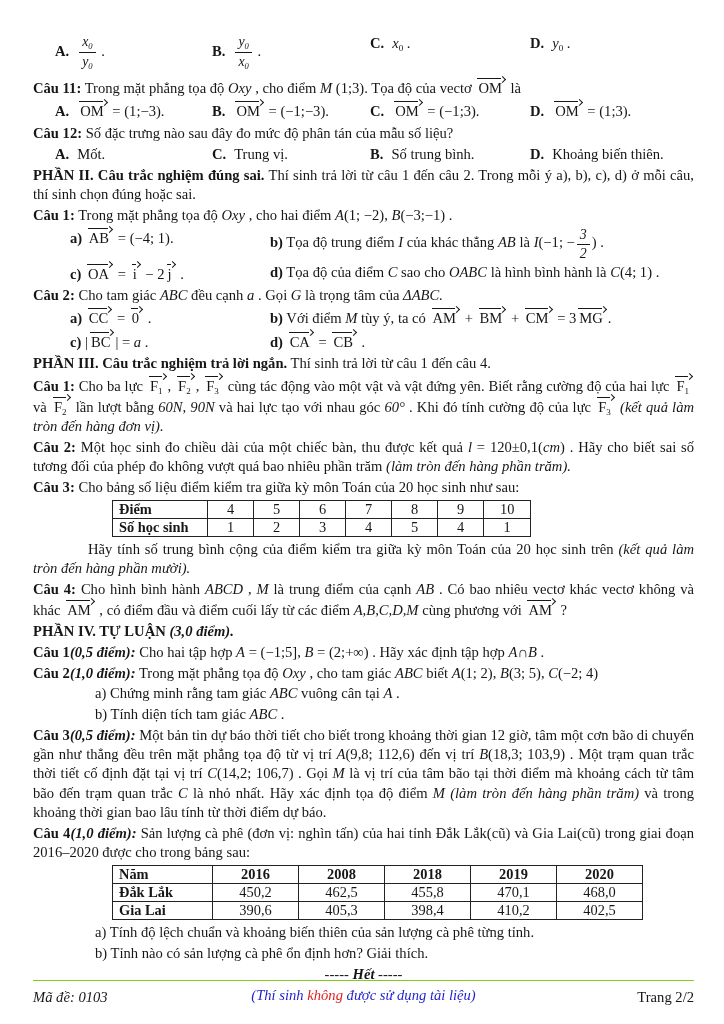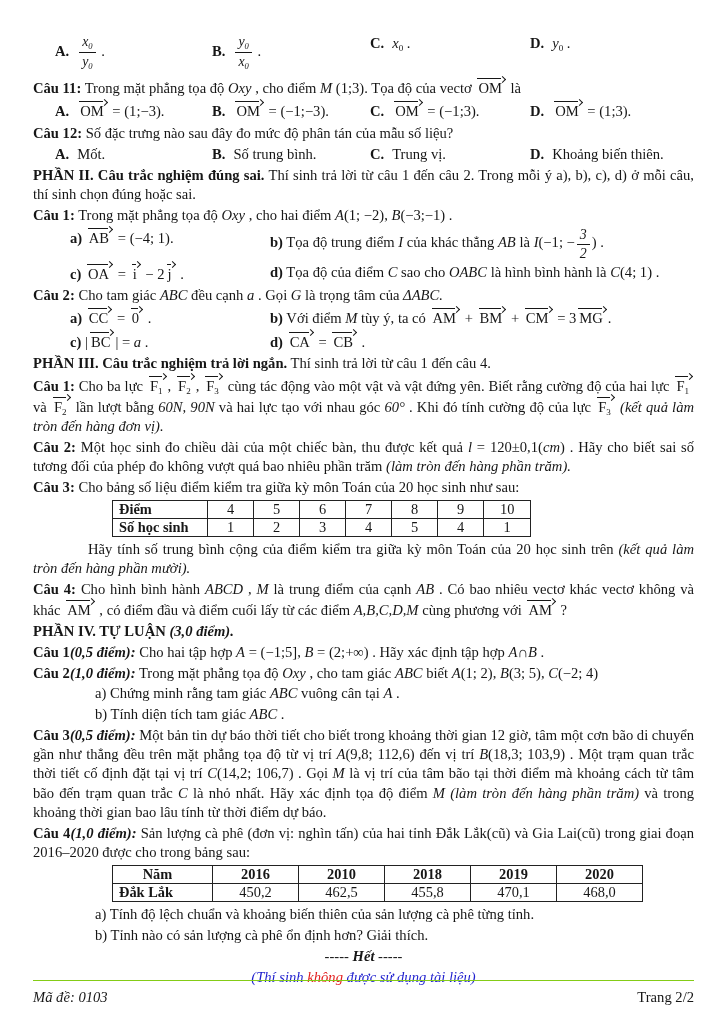--- a/index.html
+++ b/index.html
@@ -32,21 +32,21 @@
     border-top:1.2px solid currentColor; border-right:1.2px solid currentColor; transform:rotate(45deg); }
   .subs { font-size:0.62em; vertical-align:-0.3em; letter-spacing:0; }
   
   .frac { display:inline-block; vertical-align:middle; text-align:center; font-style:italic; font-size:0.95em; margin:0 2px; }
   .frac .num { display:block; border-bottom:1px solid currentColor; padding:0 3px 1px; line-height:1.1; }
   .frac .den { display:block; padding-top:1px; line-height:1.1; }
   
   table.tbl { border-collapse:collapse; table-layout:fixed; margin:3px 0 3px 79px; }
   .tbl td { border:1px solid #222; text-align:center; padding:0 16px; height:17px; font-size:14.4px; line-height:1.1; }
   .tbl td.rowhead { text-align:left; padding-left:6px; font-weight:bold; }
-  .tbl td.colhead { text-align:center; font-weight:bold; }
+  .tbl td.colhead { font-weight:bold; }
   .tbl-coffee { margin-left:77px; }
   
   .footer { position:absolute; left:33px; right:30px; bottom:17px;
     display:flex; justify-content:space-between;
     border-top:1px solid #84cc16; padding-top:7px; font-size:14.6px; }
 </style>
 </head>
 <body>
 
 <div class="page">
@@ -82,24 +82,24 @@
         <span class="opt-label">D.</span><span><span class="vec">OM</span><span> = (1;3).</span></span>
       </div>
     </div>
 
     <p class="para"><span class="b">Câu 12:</span><span>  Số đặc trưng nào sau đây đo mức độ phân tán của mẫu số liệu?</span></p>
     <div class="opt-row">
       <div class="opt">
         <span class="opt-label">A.</span><span><span>Mốt.</span></span>
       </div>
       <div class="opt">
+        <span class="opt-label">C.</span><span><span>Trung vị.</span></span>
+      </div>
+      <div class="opt">
         <span class="opt-label">B.</span><span><span>Số trung bình.</span></span>
-      </div>
-      <div class="opt">
-        <span class="opt-label">C.</span><span><span>Trung vị.</span></span>
       </div>
       <div class="opt">
         <span class="opt-label">D.</span><span><span>Khoảng biến thiên.</span></span>
       </div>
     </div>
 
     <p class="para just"><span class="b">PHẦN II. Câu trắc nghiệm đúng sai.</span><span> Thí sinh trả lời từ câu 1 đến câu 2. Trong mỗi ý a), b), c), d) ở mỗi câu, thí sinh chọn đúng hoặc sai.</span></p>
     <p class="para"><span class="b">Câu 1:</span><span>  Trong mặt phẳng tọa độ </span><span class="i">Oxy</span><span> , cho hai điểm </span><span class="i">A</span><span>(1; −2), </span><span class="i">B</span><span>(−3;−1) .</span></p>
     <div class="ab-row">
       <div><span class="b">a)</span><span>  </span><span class="vec">AB</span><span> = (−4; 1).</span></div>
@@ -173,33 +173,41 @@
           <col style="width:86px">
           <col style="width:86px">
         <col style="width:86px">
           <col style="width:86px">
           <col style="width:86px">
       </colgroup>
       <tbody>
           <tr>
             <td class="rowhead colhead">Năm</td>
             <td class="colhead">2016</td>
-            <td class="colhead">2010</td>
+            <td class="colhead">2008</td>
             <td class="colhead">2018</td>
             <td class="colhead">2019</td>
             <td class="colhead">2020</td>
           </tr>
           <tr>
             <td class="rowhead">Đắk Lắk</td>
             <td>450,2</td>
             <td>462,5</td>
             <td>455,8</td>
             <td>470,1</td>
             <td>468,0</td>
           </tr>
+          <tr>
+            <td class="rowhead">Gia Lai</td>
+            <td>390,6</td>
+            <td>405,3</td>
+            <td>398,4</td>
+            <td>410,2</td>
+            <td>402,5</td>
+          </tr>
         </tbody>
     </table>
     <p class="para sub"><span>a) Tính độ lệch chuẩn và khoảng biến thiên của sản lượng cà phê từng tỉnh.</span></p>
     <p class="para sub"><span>b) Tỉnh nào có sản lượng cà phê ổn định hơn? Giải thích.</span></p>
 
     <p class="center"><span>----- </span><span class="bi">Hết</span><span> -----</span></p>
     <p class="center"><span class="i" style="color: rgb(31, 31, 206);">(Thí sinh </span><span class="i" style="color: rgb(226, 29, 29);">không</span><span class="i" style="color: rgb(31, 31, 206);"> được sử dụng tài liệu)</span></p>
   </main>
 
   <footer class="footer">

